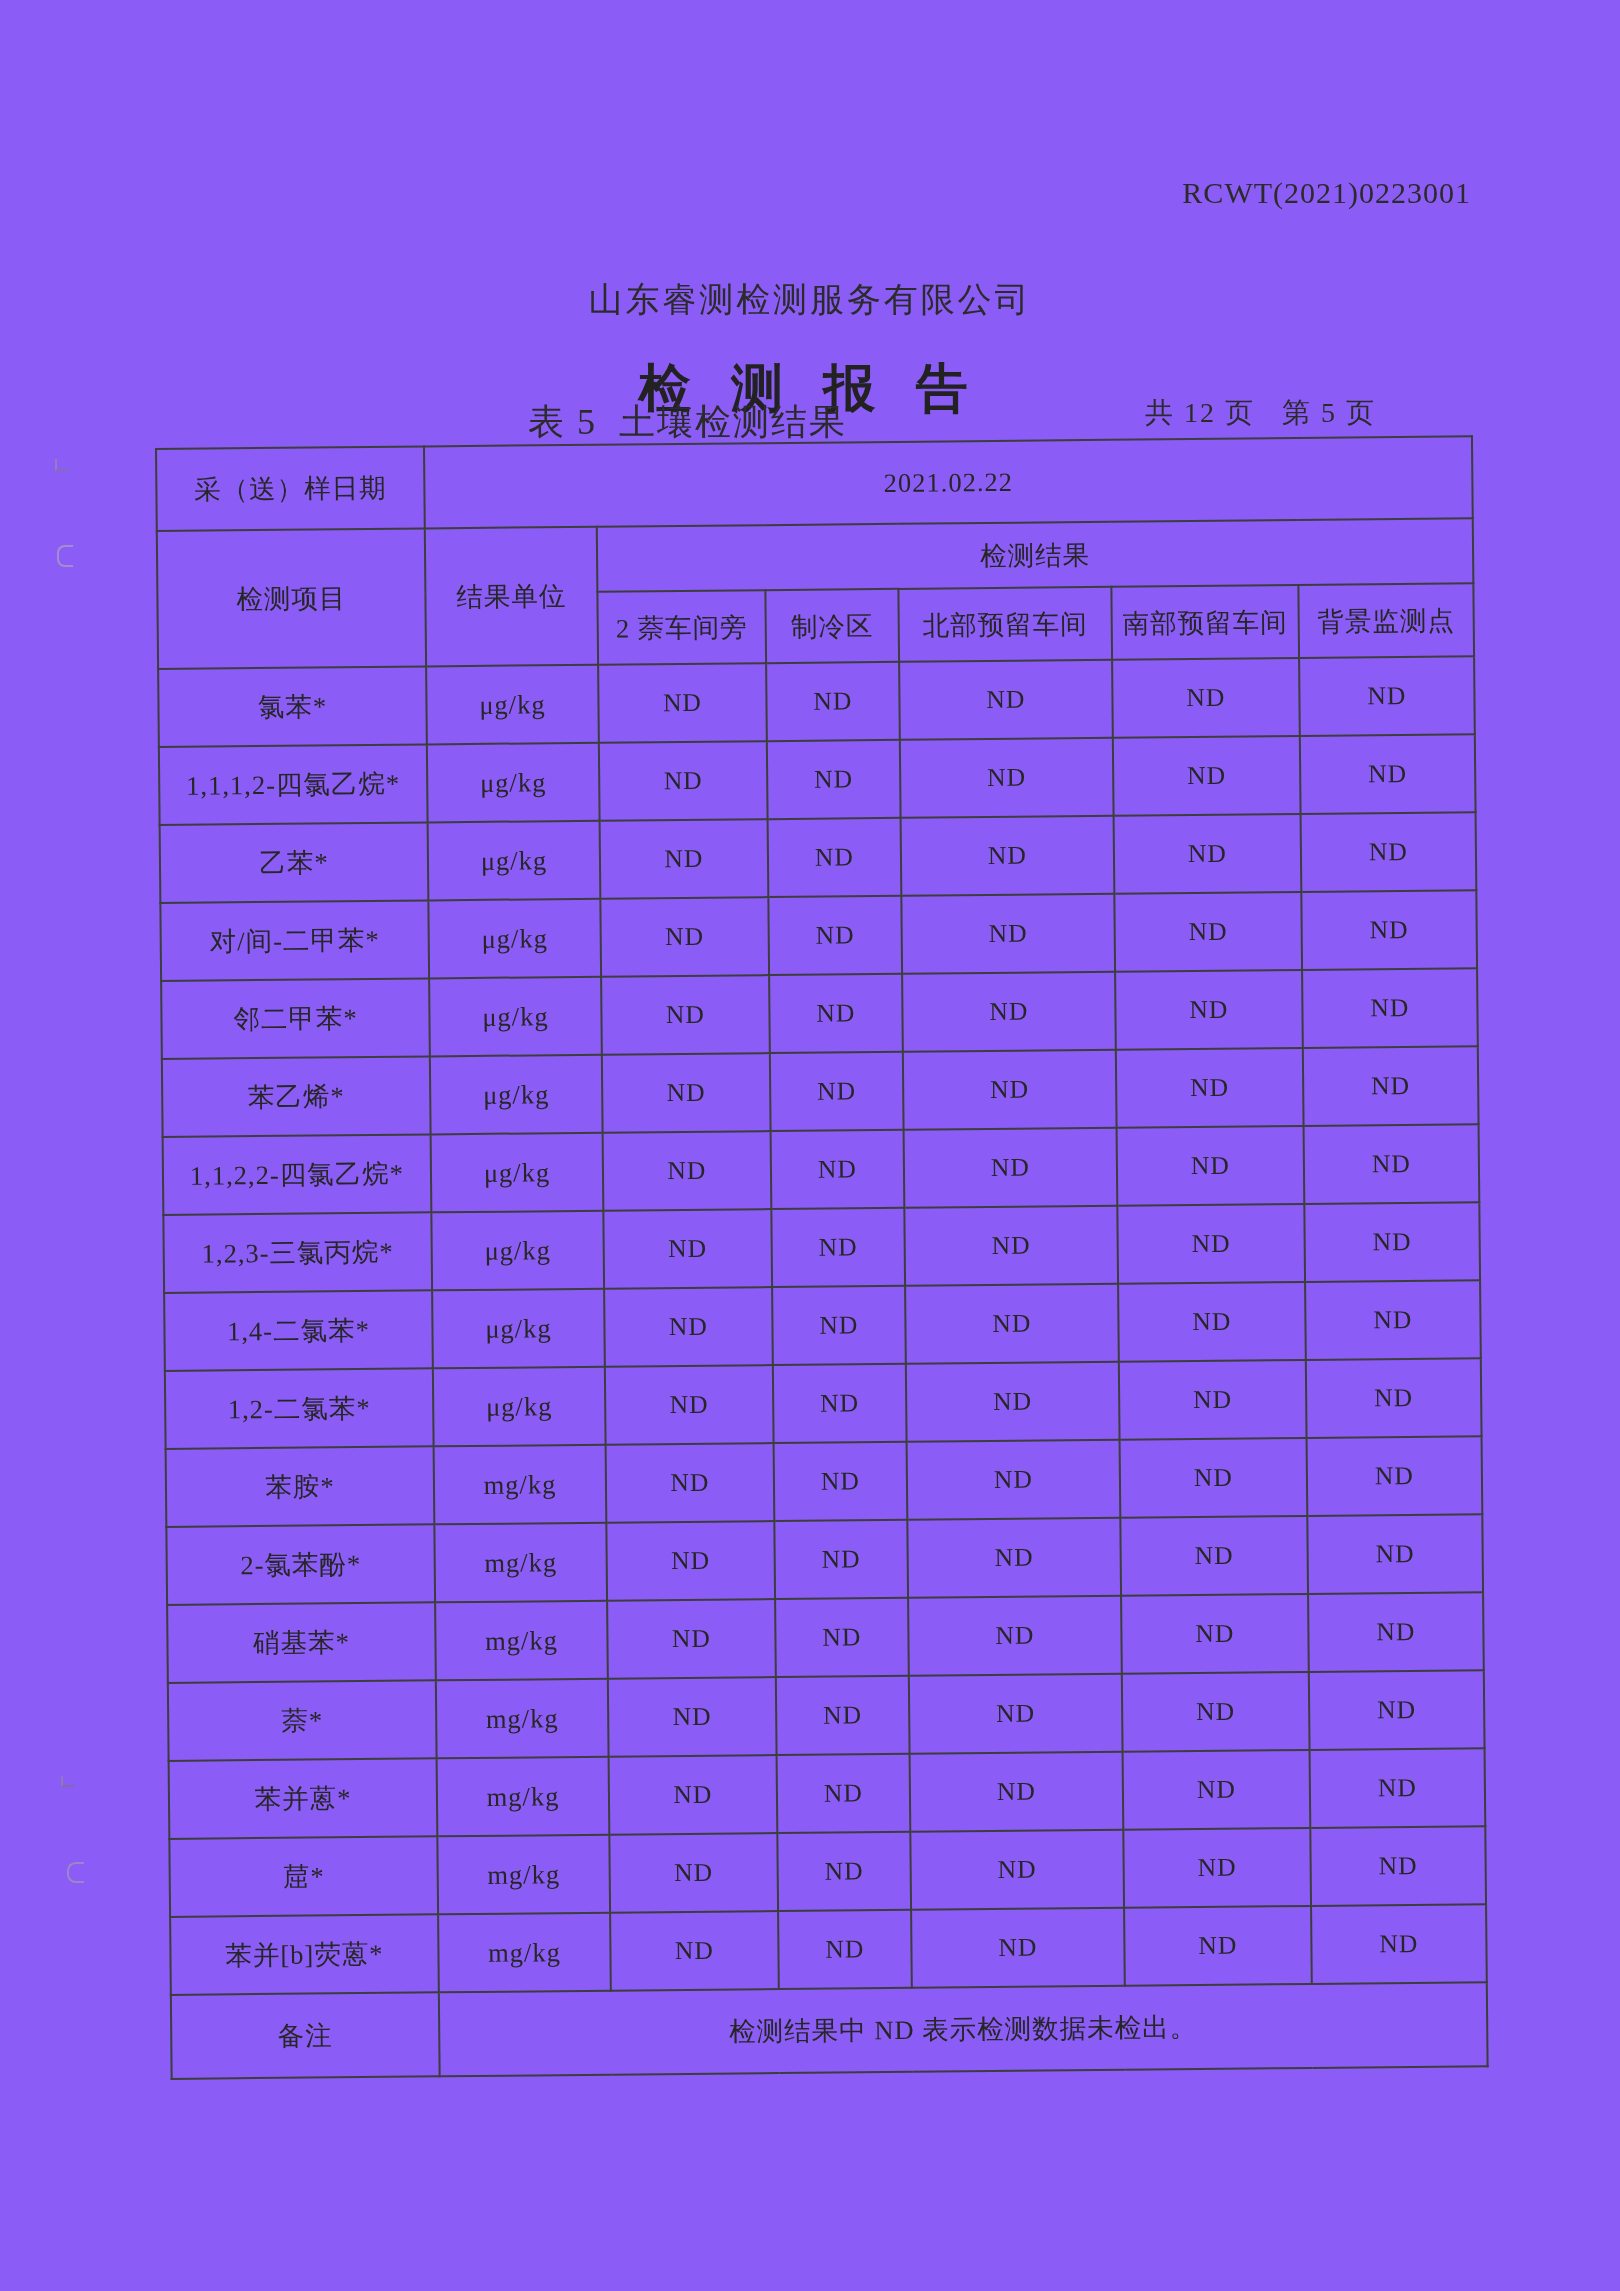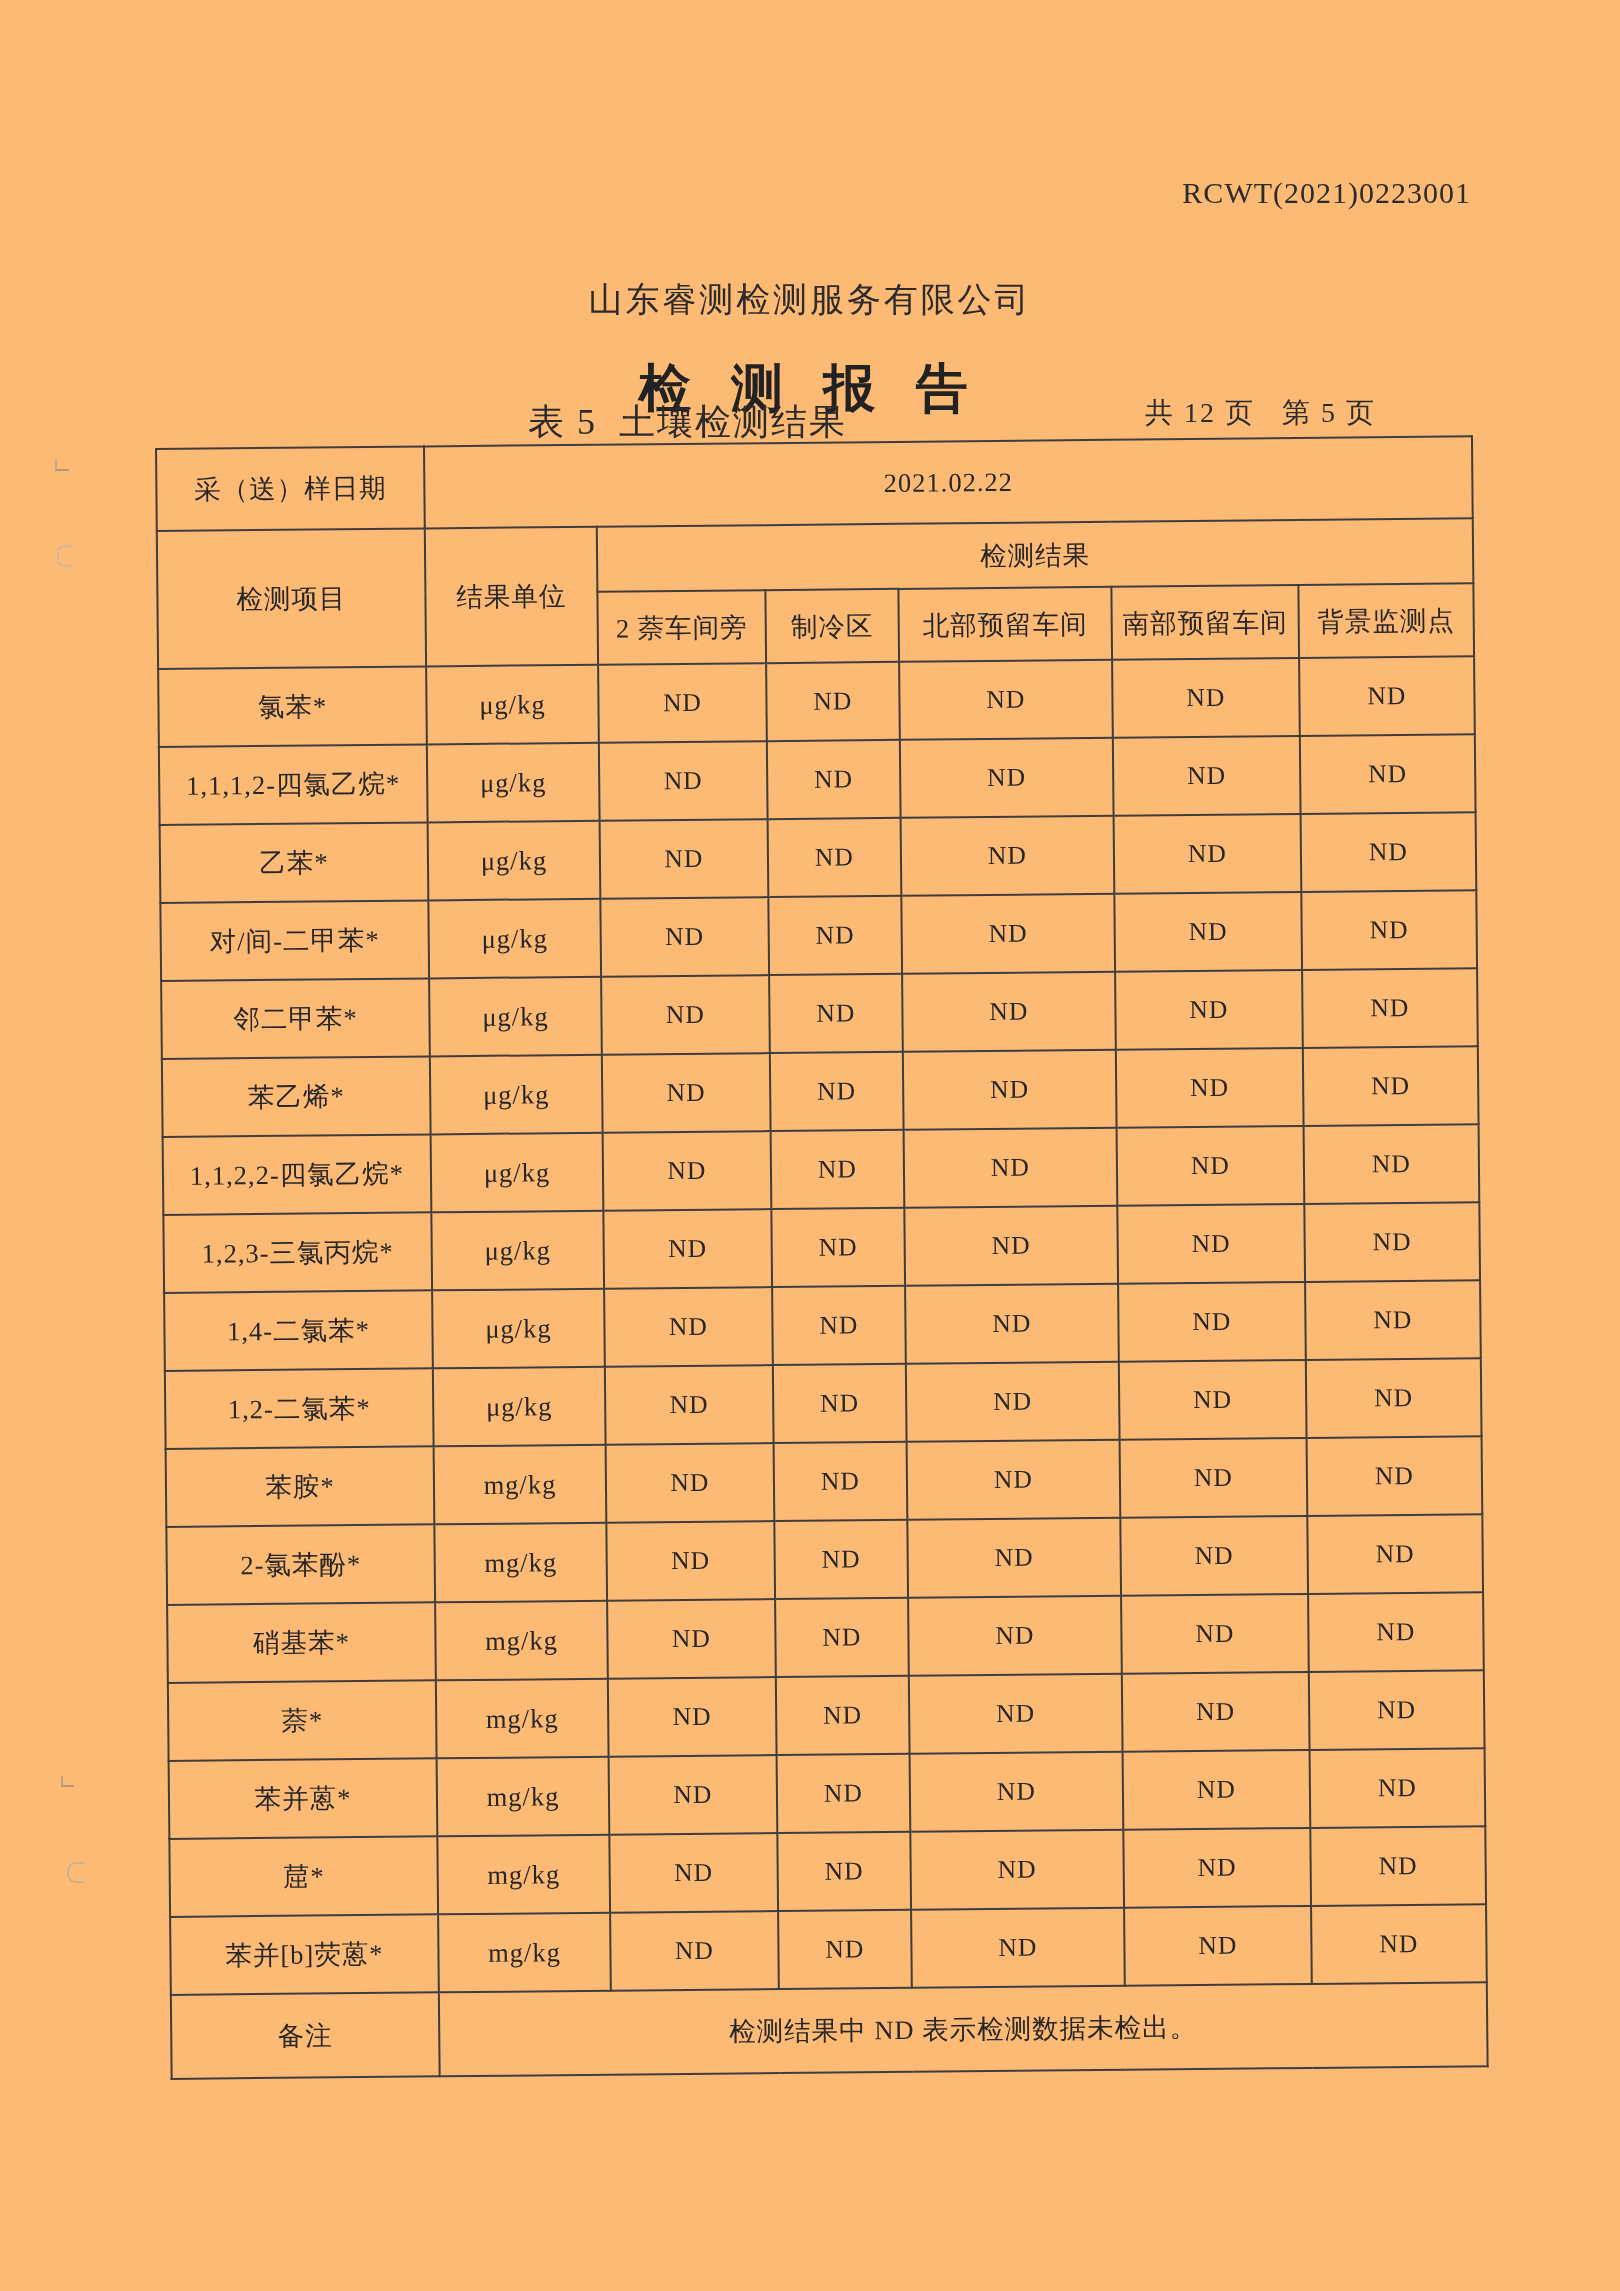--- a/index.html
+++ b/index.html
@@ -5,21 +5,21 @@
   html, body {
     margin: 0;
     padding: 0;
     background: #e9e9e7;
   }
   .page {
     position: relative;
     width: 1620px;
     height: 2292px;
     margin: 0 auto;
-    background: #fdba74;
+    background: #8b5cf6;
     overflow: hidden;
     font-family: "Liberation Serif", "DejaVu Serif", serif;
     color: #262626;
   }
 
   
   .report-no {
     position: absolute;
     top: 176px;
     right: 149px;

